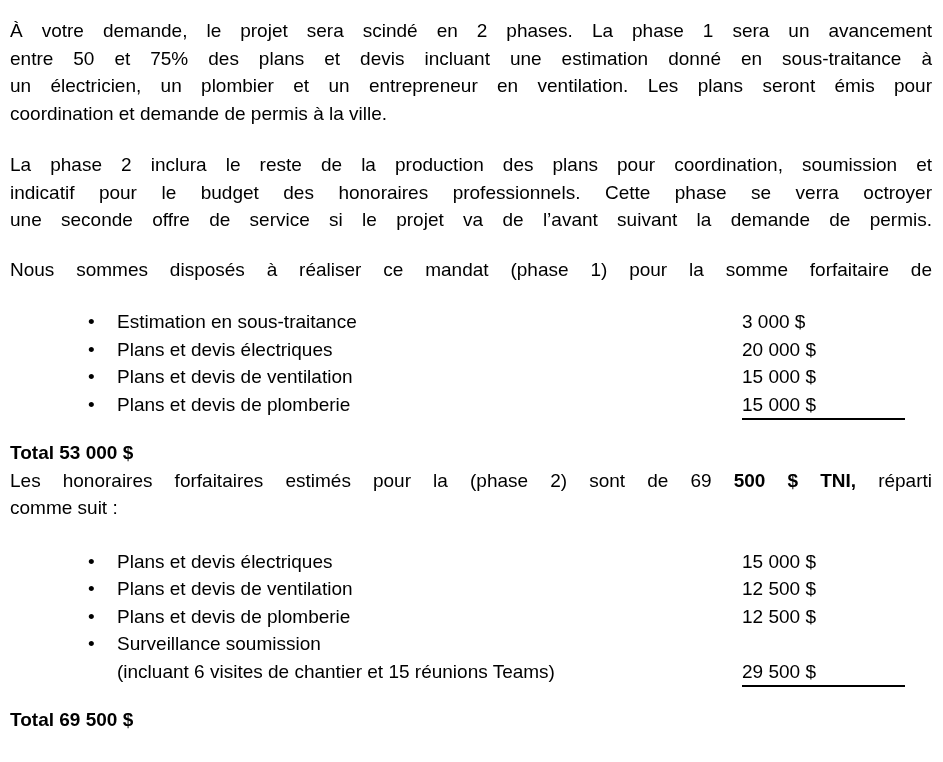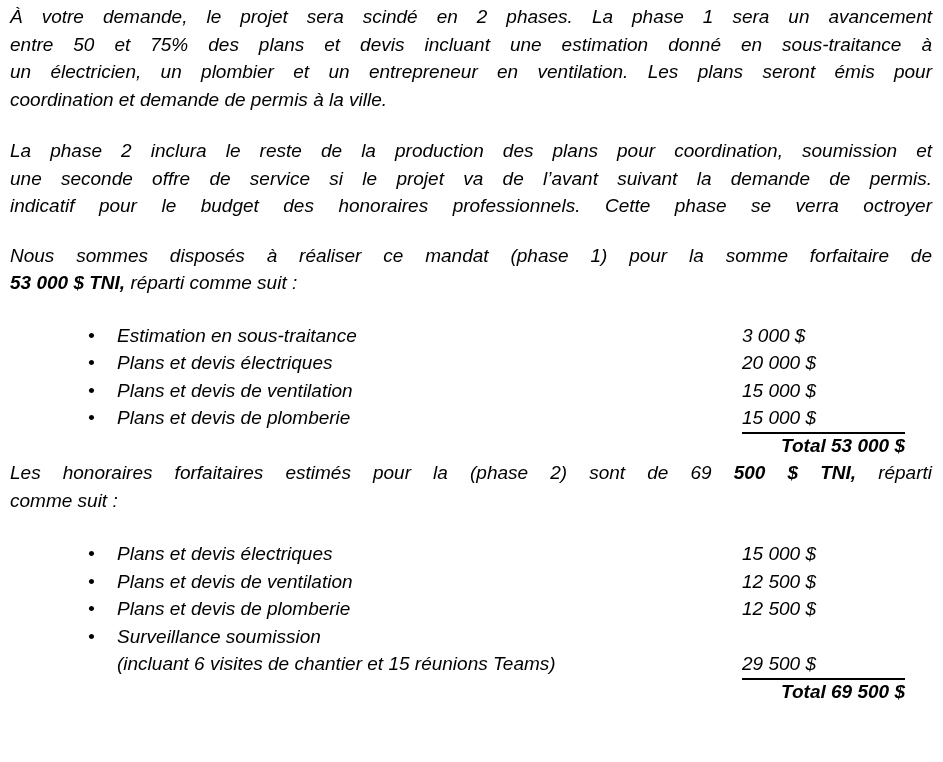--- a/index.html
+++ b/index.html
@@ -5,61 +5,60 @@
   html, body { margin: 0; padding: 0; }
   body {
     width: 943px; height: 762px;
     background: #ffffff;
     color: #000000;
     font-family: "Liberation Sans", "DejaVu Sans", sans-serif;
     font-size: 19px;
     line-height: 27.5px;
     overflow: hidden;
   }
-  .doc { padding: 3px 11px 0 10px; font-style: italic; }
+  .doc { padding: 17px 11px 0 10px; }
   .para { margin: 0; }
   .line  { height: 27.5px; }
   .jline { height: 27.5px; text-align: justify; text-align-last: justify; }
   .b { font-weight: bold; }
 
   .mb24 { margin-bottom: 24px; }
   .mb22 { margin-bottom: 22px; }
   .mb25 { margin-bottom: 25px; margin-top: 20px; }
   .mb26 { margin-bottom: 26px; }
 
   .list { margin: 0; }
   .row { display: flex; height: 27.5px; align-items: baseline; }
   .bullet { display: inline-block; margin-left: 78px; width: 29px; flex: 0 0 29px; }
   .subindent { display: inline-block; margin-left: 107px; flex: 0 0 0px; }
   .label { flex: 1 1 auto; }
   .amount { flex: 0 0 163px; width: 163px; margin-right: 27px; }
   .amount.underlined { border-bottom: 2px solid #000000; }
-  .total { height: 27.5px; text-align: right; margin-right: 27px; font-weight: bold; }
+  .total { height: 27.5px; margin-right: 27px; font-weight: bold; margin-top: 21px; }
 </style>
 </head>
 <body>
 
 <div class="doc">
 
   <div class="para mb24">
     <div class="jline">À votre demande, le projet sera scindé en 2 phases. La phase 1 sera un avancement</div>
     <div class="jline">entre 50 et 75% des plans et devis incluant une estimation donné en sous-traitance à</div>
     <div class="jline">un électricien, un plombier et un entrepreneur en ventilation. Les plans seront émis pour</div>
     <div class="line">coordination et demande de permis à la ville.</div>
   </div>
 
   <div class="para mb22">
     <div class="jline">La phase 2 inclura le reste de la production des plans pour coordination, soumission et</div>
+    <div class="jline">indicatif pour le budget des honoraires professionnels. Cette phase se verra octroyer</div>
     <div class="jline">une seconde offre de service si le projet va de l’avant suivant la demande de permis.</div>
-    <div class="jline">indicatif pour le budget des honoraires professionnels. Cette phase se verra octroyer</div>
   </div>
 
   <div class="para mb25">
     <div class="jline">Nous sommes disposés à réaliser ce mandat (phase 1) pour la somme forfaitaire de</div>
-    <div class="line"><span class="b">53 000 $ TNI,</span><span> réparti comme suit :</span></div>
   </div>
 
   <div class="list mb26">
     <div class="row">
       <span class="bullet">•</span>
       <span class="label">Estimation en sous-traitance</span>
       <span class="amount">3 000 $</span>
     </div>
     <div class="row">
       <span class="bullet">•</span>

